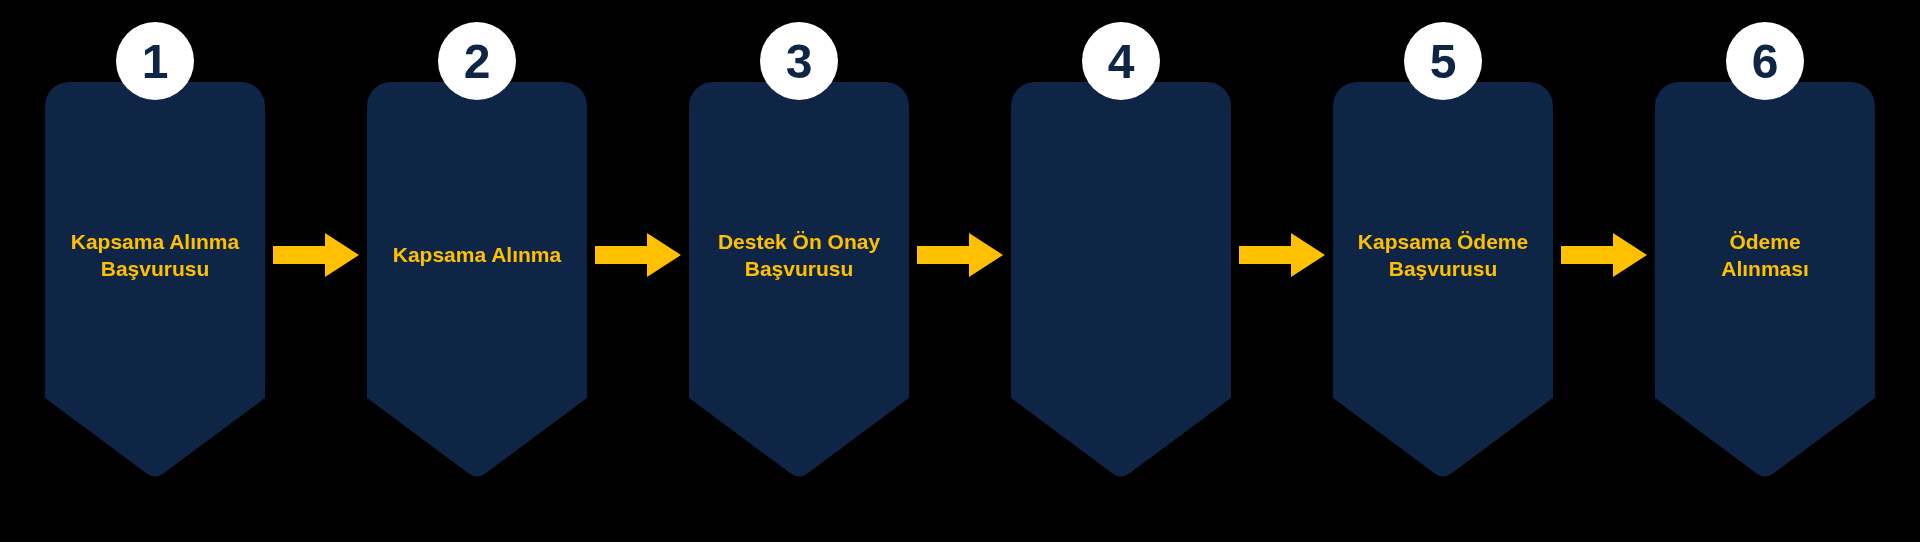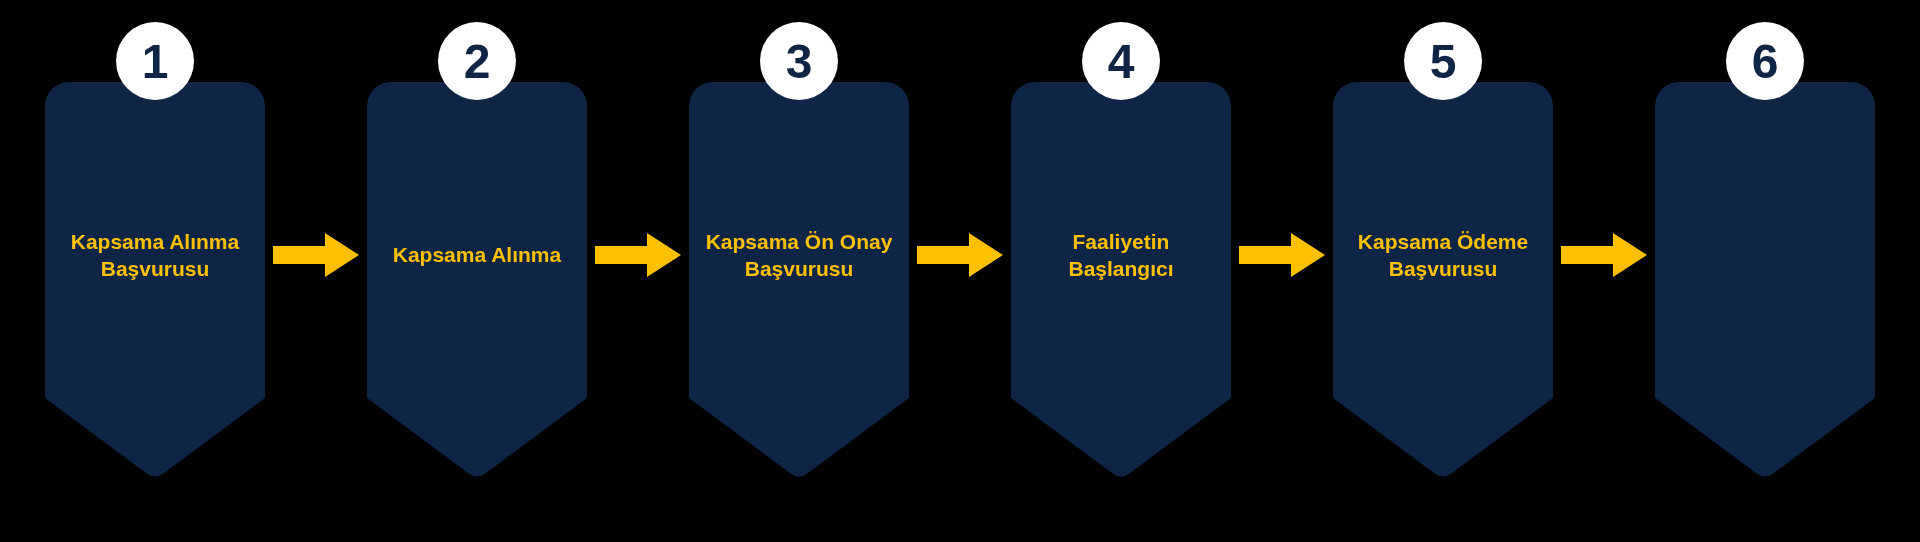--- a/index.html
+++ b/index.html
@@ -113,39 +113,37 @@
     </svg>
   </div>
 
   <div class="step">
     <div class="badge">
       <span>3</span>
     </div>
     <svg class="pennant" width="220" height="398" viewBox="0 0 220 398">
       <path d="M24 0 H196 A24 24 0 0 1 220 24 V316 L119 391 Q110 398 101 391 L0 316 V24 A24 24 0 0 1 24 0 Z" fill="#0e2545"></path>
     </svg>
-    <div class="label">Kapsama Ön Onay
+    <div class="label">Destek Ön Onay
 Başvurusu</div>
   </div>
 
   <div class="arrow-wrap">
     <svg width="86" height="44" viewBox="0 0 86 44">
       <polygon points="0,13 52,13 52,0 86,22 52,44 52,31 0,31" fill="#ffc000"></polygon>
     </svg>
   </div>
 
   <div class="step">
     <div class="badge">
       <span>4</span>
     </div>
     <svg class="pennant" width="220" height="398" viewBox="0 0 220 398">
       <path d="M24 0 H196 A24 24 0 0 1 220 24 V316 L119 391 Q110 398 101 391 L0 316 V24 A24 24 0 0 1 24 0 Z" fill="#0e2545"></path>
     </svg>
-    <div class="label">Faaliyetin
-Başlangıcı</div>
   </div>
 
   <div class="arrow-wrap">
     <svg width="86" height="44" viewBox="0 0 86 44">
       <polygon points="0,13 52,13 52,0 86,22 52,44 52,31 0,31" fill="#ffc000"></polygon>
     </svg>
   </div>
 
   <div class="step">
     <div class="badge">
@@ -164,15 +162,17 @@
     </svg>
   </div>
 
   <div class="step">
     <div class="badge">
       <span>6</span>
     </div>
     <svg class="pennant" width="220" height="398" viewBox="0 0 220 398">
       <path d="M24 0 H196 A24 24 0 0 1 220 24 V316 L119 391 Q110 398 101 391 L0 316 V24 A24 24 0 0 1 24 0 Z" fill="#0e2545"></path>
     </svg>
+    <div class="label">Ödeme
+Alınması</div>
   </div>
 
 </div>
 
 </body></html>

